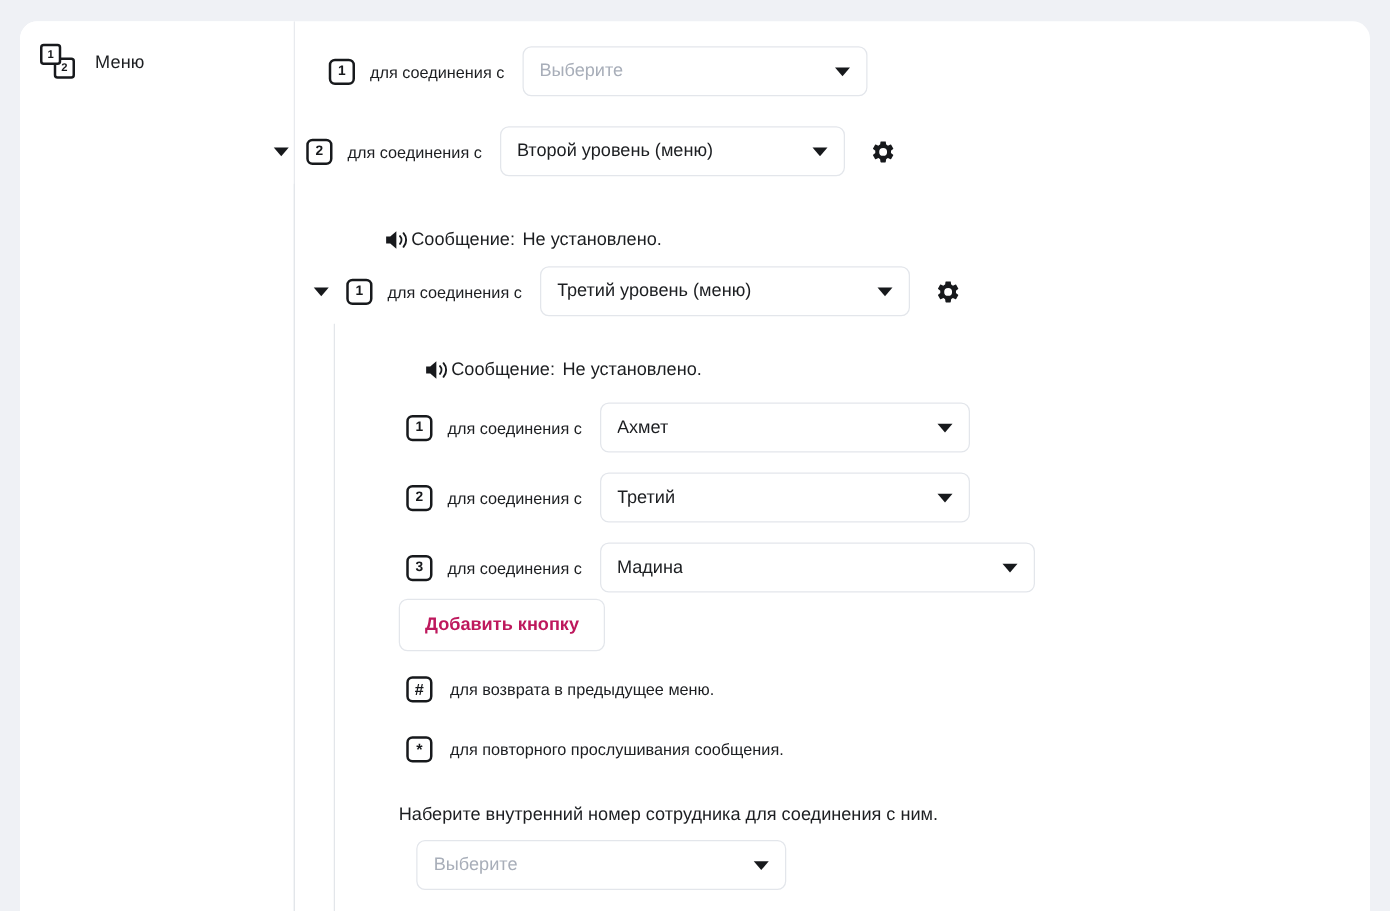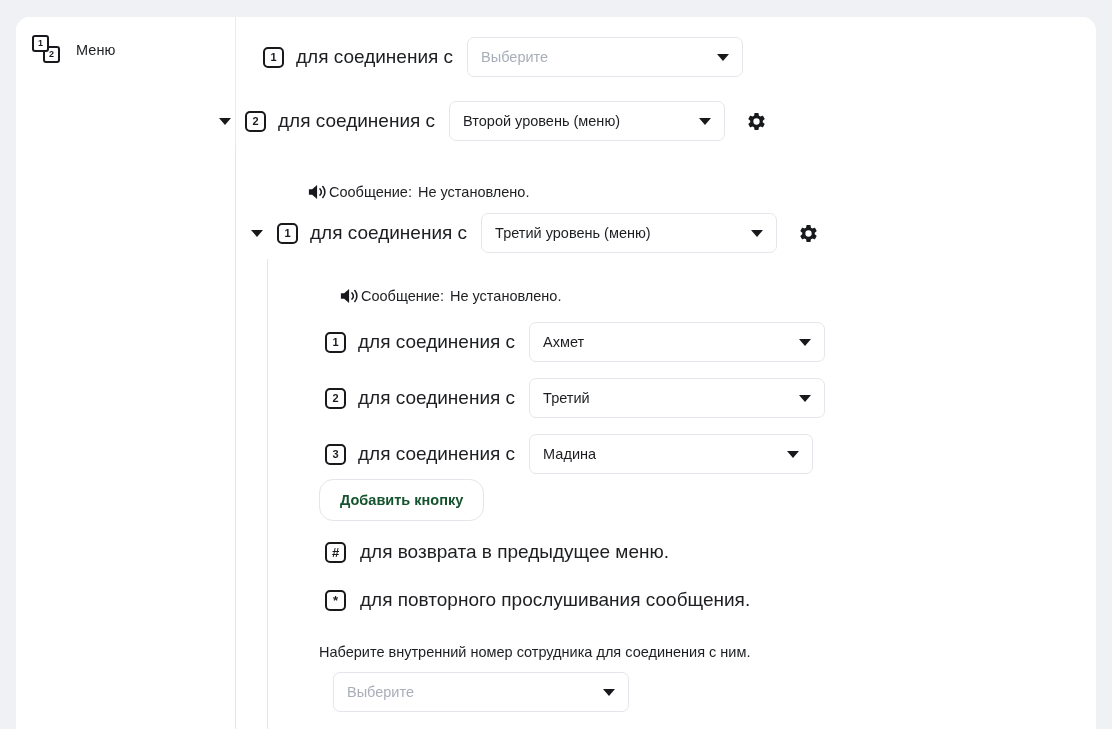--- a/index.html
+++ b/index.html
@@ -124,21 +124,21 @@
     justify-content: center;
     font-size: 11px;
     font-weight: 700;
     color: #17191c;
     line-height: 1;
     flex: 0 0 21px;
   }
   .keycap.sym { font-size: 13px; font-weight: 700; }
 
   .row-label {
-    font-size: 19px;
+    font-size: 13px;
     color: #1c1e21;
     white-space: nowrap;
   }
 
   
   .select {
     position: relative;
     height: 40px;
     border: 1px solid #e3e6eb;
     border-radius: 7px;
@@ -182,29 +182,29 @@
   .speaker-row { position: absolute; display: flex; align-items: center; gap: 0; }
   .speaker-icon { width: 22px; height: 20px; display: block; flex: 0 0 22px; }
   .msg-text { font-size: 14.5px; color: #1c1e21; white-space: nowrap; }
   .msg-text .k { margin-right: 6px; }
 
   
   .add-btn {
     position: absolute;
     height: 42px;
     border: 1px solid #e3e6eb;
-    border-radius: 14px;
+    border-radius: 7px;
     background: #fff;
     display: flex;
     align-items: center;
     justify-content: center;
     padding: 0 20px;
     font-size: 14.5px;
     font-weight: 700;
-    color: #14532d;
+    color: #be185d;
     cursor: pointer;
     font-family: "Liberation Sans", "DejaVu Sans", sans-serif;
   }
 
   .hint-text {
     position: absolute;
     font-size: 14.5px;
     color: #1c1e21;
     white-space: nowrap;
   }
@@ -304,21 +304,21 @@
       <span class="row-label" style="margin-left:12px;">для соединения с</span>
       <div class="select" style="width:296px; margin-left:14px;">
         <span class="value">Третий</span>
         <span class="arrow"></span>
       </div>
     </div>
 
     <div class="row" style="left:309px; top:417px;">
       <span class="keycap">3</span>
       <span class="row-label" style="margin-left:12px;">для соединения с</span>
-      <div class="select" style="width:284px; margin-left:14px;">
+      <div class="select" style="width:348px; margin-left:14px;">
         <span class="value">Мадина</span>
         <span class="arrow"></span>
       </div>
     </div>
 
     <button class="add-btn" style="left:303px; top:462px;">Добавить кнопку</button>
 
     <div class="row" style="left:309px; top:524px;">
       <span class="keycap sym">#</span>
       <span class="row-label" style="margin-left:14px;">для возврата в предыдущее меню.</span>

